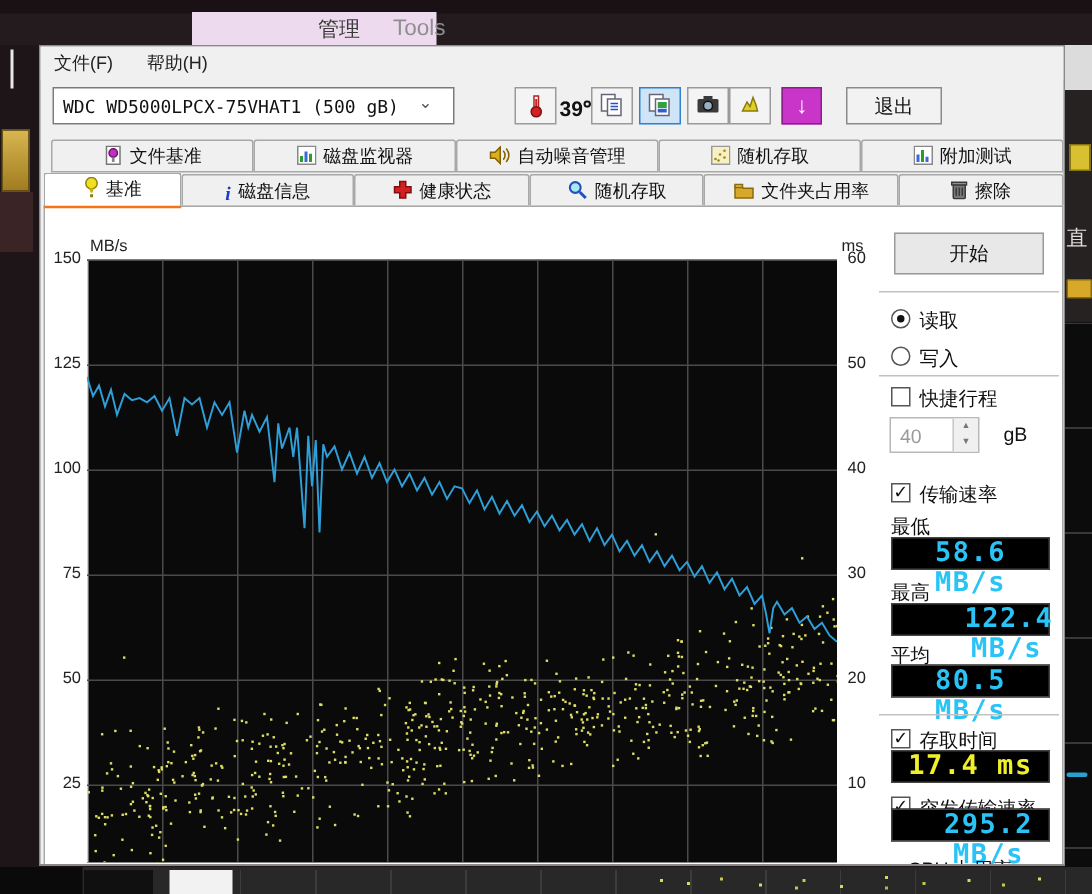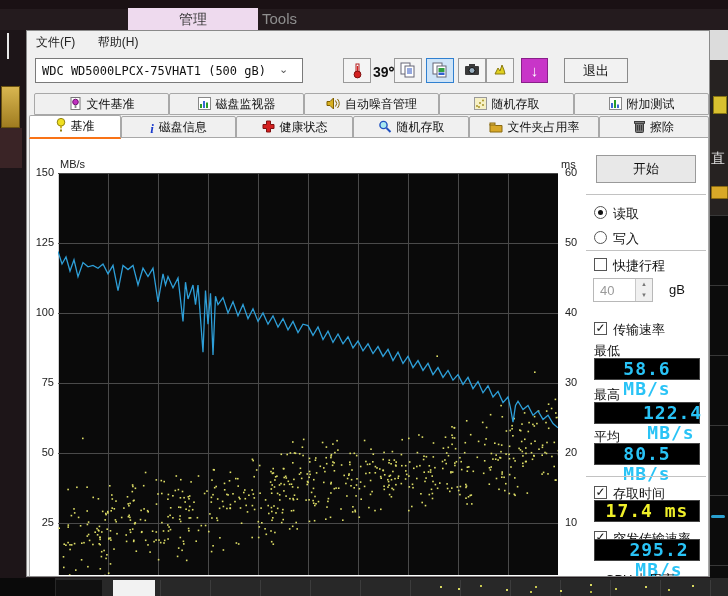--- a/index.html
+++ b/index.html
@@ -3,21 +3,21 @@
 <meta charset="utf-8">
 <style>
   html,body{margin:0;padding:0;}
   body{width:728px;height:596px;position:relative;overflow:hidden;
        font-family:"Liberation Sans", sans-serif;background:#1d1518;}
   .abs{position:absolute;}
   
   .desktop-top{left:0;top:0;width:728px;height:30px;background:#241b1e;}
   .desktop-top-edge{left:0;top:0;width:728px;height:9px;background:#1a1114;}
   .ribbon-tab-active{left:128px;top:8px;width:130px;height:22px;background:#eedaee;
-       color:#3a3a3a;font-size:14px;text-align:center;line-height:22px;}
+       color:#3a3a3a;font-size:14px;text-align:center;line-height:22px;padding-left:33px;}
   .ribbon-tab-tools{left:262px;top:8px;width:90px;height:22px;color:#8f8f8f;
        font-size:15px;line-height:22px;}
   .left-tick-line{left:7px;top:33px;width:2px;height:26px;background:#e8e8e8;}
   .left-gold{left:1px;top:86px;width:17px;height:40px;background:linear-gradient(180deg,#d8b650,#a07c20);border:1px solid #6a5210;}
   .left-maroon{left:0;top:128px;width:22px;height:40px;background:#3a2426;}
   .right-light{left:710px;top:30px;width:18px;height:30px;background:#dcdcdc;}
   .right-dark1{left:710px;top:60px;width:18px;height:155px;background:#262221;}
   .right-gold-chip{left:713px;top:96px;width:12px;height:16px;background:#d8c030;border:1px solid #857412;}
   .right-glyph{left:711px;top:150px;color:#dddddd;font-size:14px;}
   .right-folder{left:711px;top:186px;width:15px;height:11px;background:#d8a828;border:1px solid #8a6a10;border-radius:1px;}

